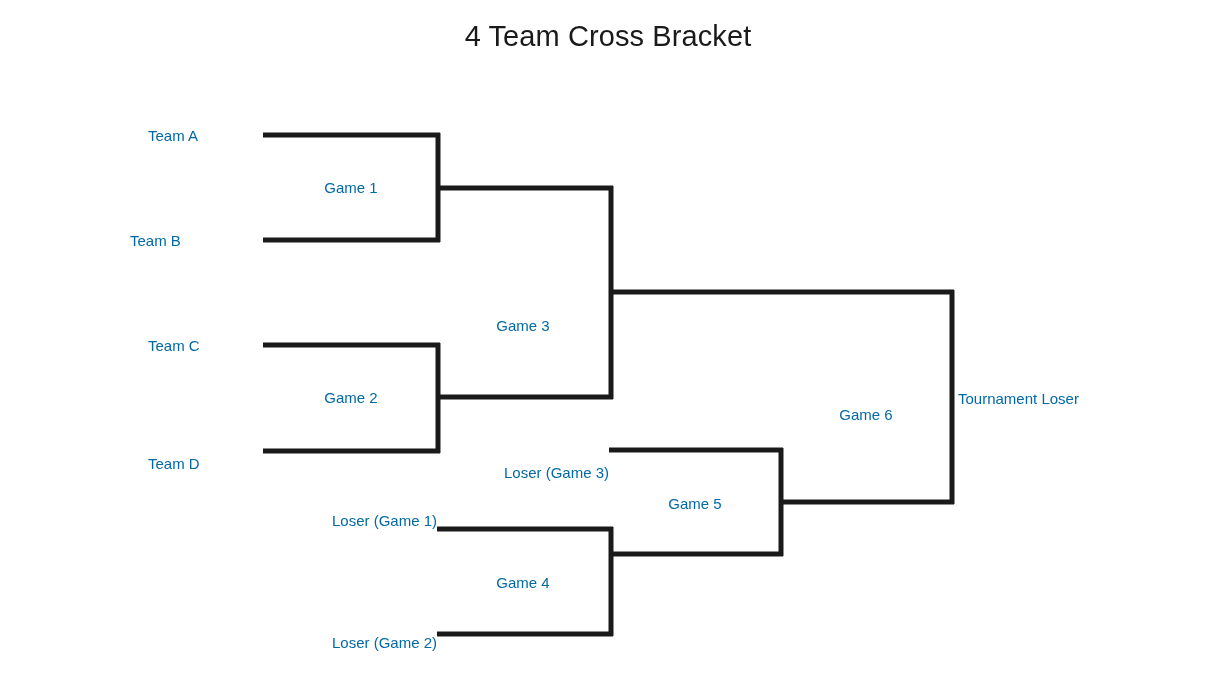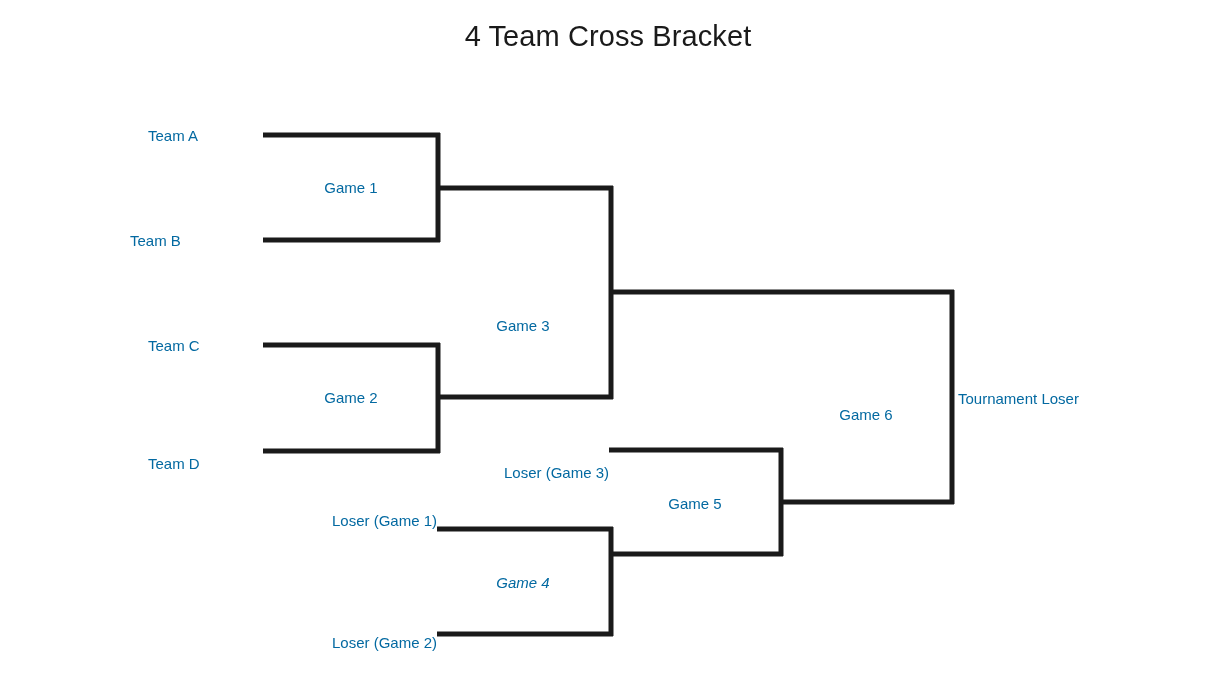--- a/index.html
+++ b/index.html
@@ -89,21 +89,21 @@
   </svg>
 
   <span class="bracket-label lbl-left" style="left:148px; top:135px;">Team A</span>
   <span class="bracket-label lbl-left" style="left:130px; top:240px;">Team B</span>
   <span class="bracket-label lbl-left" style="left:148px; top:345px;">Team C</span>
   <span class="bracket-label lbl-left" style="left:148px; top:463px;">Team D</span>
 
   <span class="bracket-label lbl-center" style="left:351px; top:187px;">Game 1</span>
   <span class="bracket-label lbl-center" style="left:351px; top:397px;text-align:center;">Game 2</span>
   <span class="bracket-label lbl-center" style="left:523px; top:293px;margin-top:32px;">Game 3</span>
-  <span class="bracket-label lbl-center" style="left:523px; top:582px;font-style:italic;">Game 4</span>
+  <span class="bracket-label lbl-center" style="left:523px; top:582px;">Game 4</span>
   <span class="bracket-label lbl-center" style="left:695px; top:503px;">Game 5</span>
   <span class="bracket-label lbl-center" style="left:866px; top:398px;margin-top:16px;">Game 6</span>
 
   <span class="bracket-label lbl-right" style="left:609px; top:472px;">Loser (Game 3)</span>
   <span class="bracket-label lbl-right" style="left:437px; top:520px;">Loser (Game 1)</span>
   <span class="bracket-label lbl-right" style="left:437px; top:634px;margin-top:8px;">Loser (Game 2)</span>
 
   <span class="bracket-label lbl-left" style="left:958px; top:398px;">Tournament Loser</span>
 
 </div>

